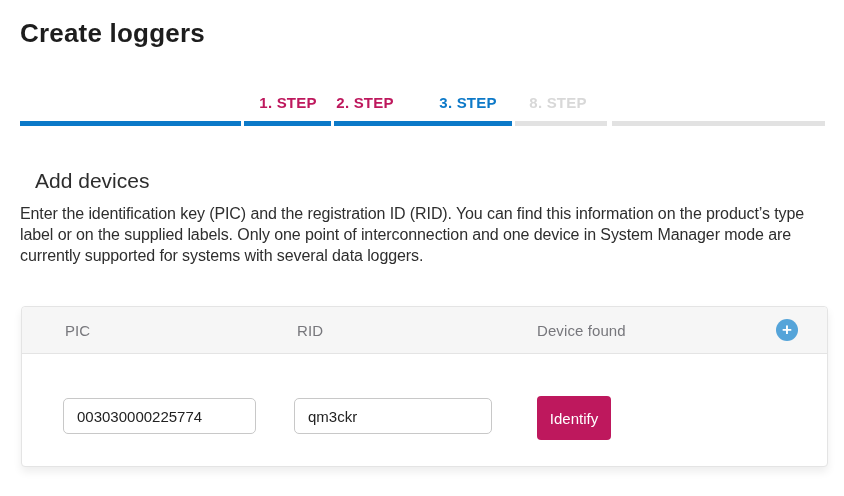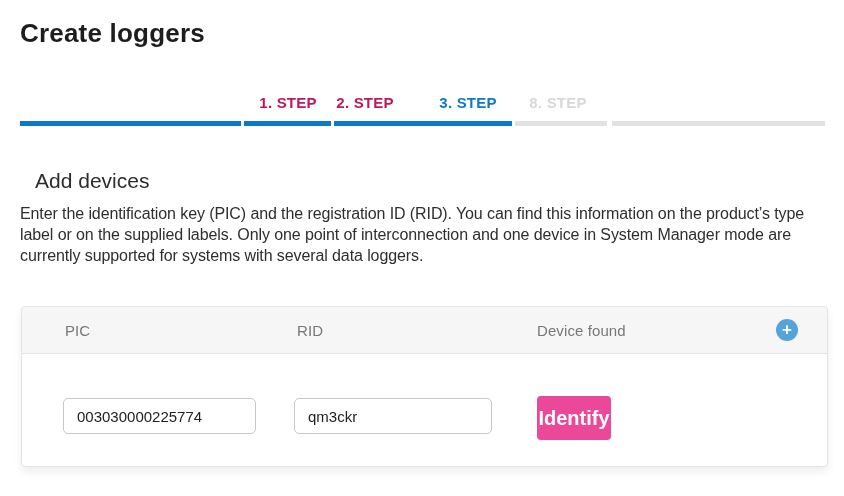--- a/index.html
+++ b/index.html
@@ -90,23 +90,23 @@
     border: 1px solid #c8c8c8; border-radius: 5px;
     padding: 0 13px; font-size: 15px; color: #222222;
     font-family: "Liberation Sans", sans-serif;
     background: #ffffff; outline: none;
   }
   .pic-input { left: 41px;  width: 193px; }
   .rid-input { left: 272px; width: 198px; }
   .identify-button {
     position: absolute; left: 515px; top: 42px;
     width: 74px; height: 44px;
-    background: #ec4899; color: #ffffff;
+    background: #be185d; color: #ffffff;
     border: none; border-radius: 4px;
-    font-size: 20px; font-weight: 700;
+    font-size: 15px; font-weight: 400;
     font-family: "Liberation Sans", sans-serif;
     cursor: pointer;
   }
 </style>
 </head>
 <body>
 
 <h1 class="page-title">Create loggers</h1>
 
 <div class="step-label step-1 step-done">1. STEP</div>

